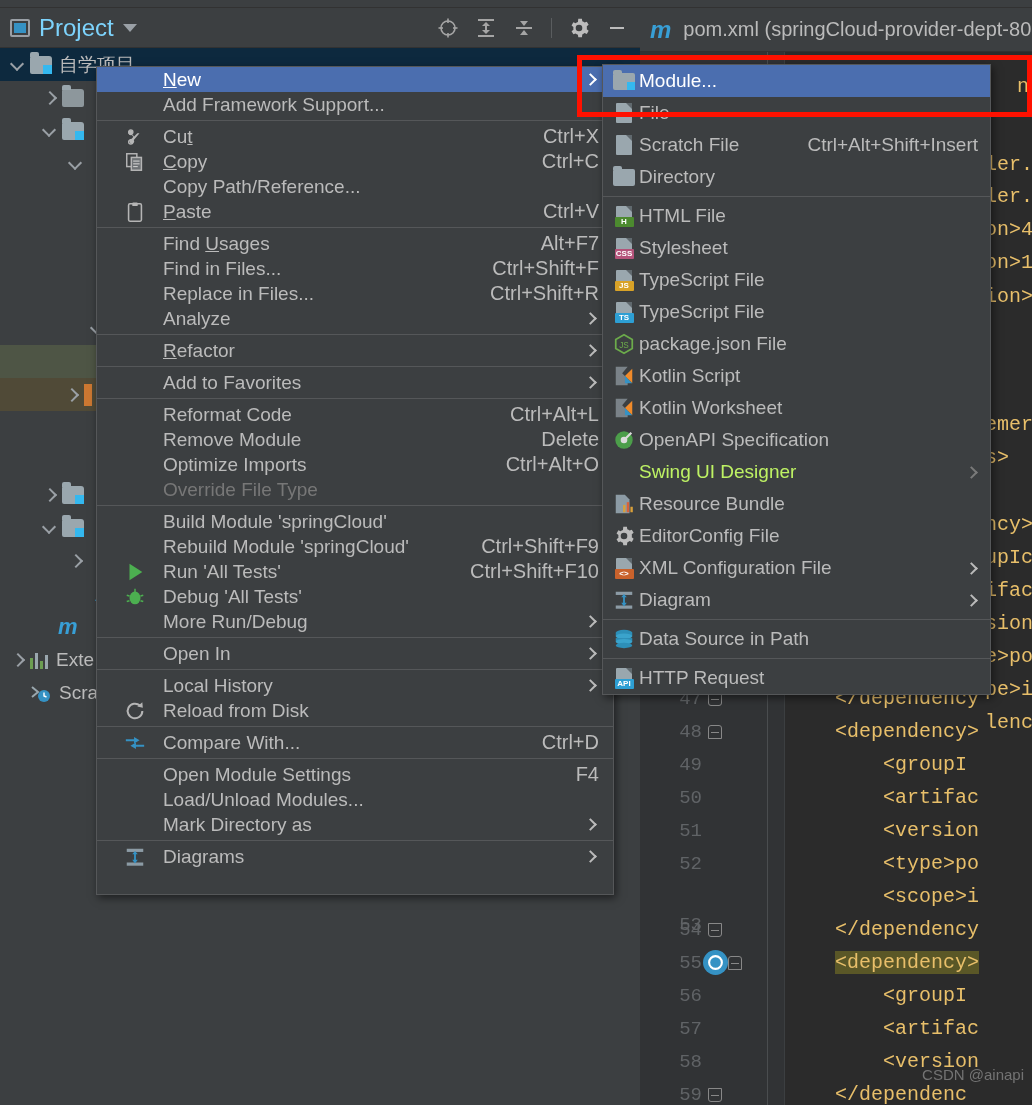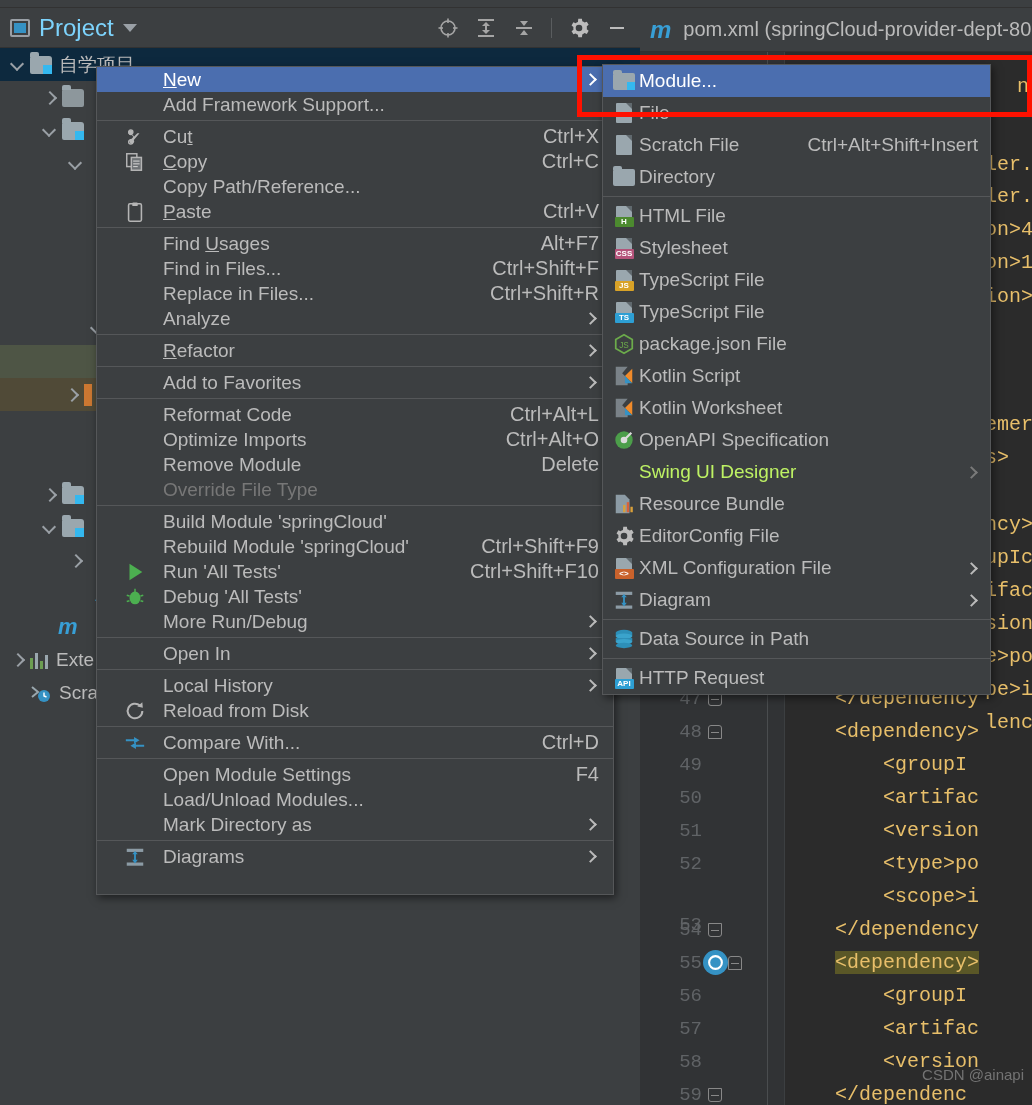--- a/index.html
+++ b/index.html
@@ -531,26 +531,26 @@
       <div class="mi">
         <span>Add to Favorites</span>
         <span class="arrow"></span>
       </div>
       <div class="mi-sep"></div>
       <div class="mi">
         <span>Reformat Code</span>
         <span class="short">Ctrl+Alt+L</span>
       </div>
       <div class="mi">
+        <span>Remove Module</span>
+        <span class="short">Delete</span>
+      </div>
+      <div class="mi">
         <span>Optimize Imports</span>
         <span class="short">Ctrl+Alt+O</span>
-      </div>
-      <div class="mi">
-        <span>Remove Module</span>
-        <span class="short">Delete</span>
       </div>
       <div class="mi disabled">
         <span>Override File Type</span>
       </div>
       <div class="mi-sep"></div>
       <div class="mi">
         <span>Build Module 'springCloud'</span>
       </div>
       <div class="mi">
         <span>Rebuild Module 'springCloud'</span>

